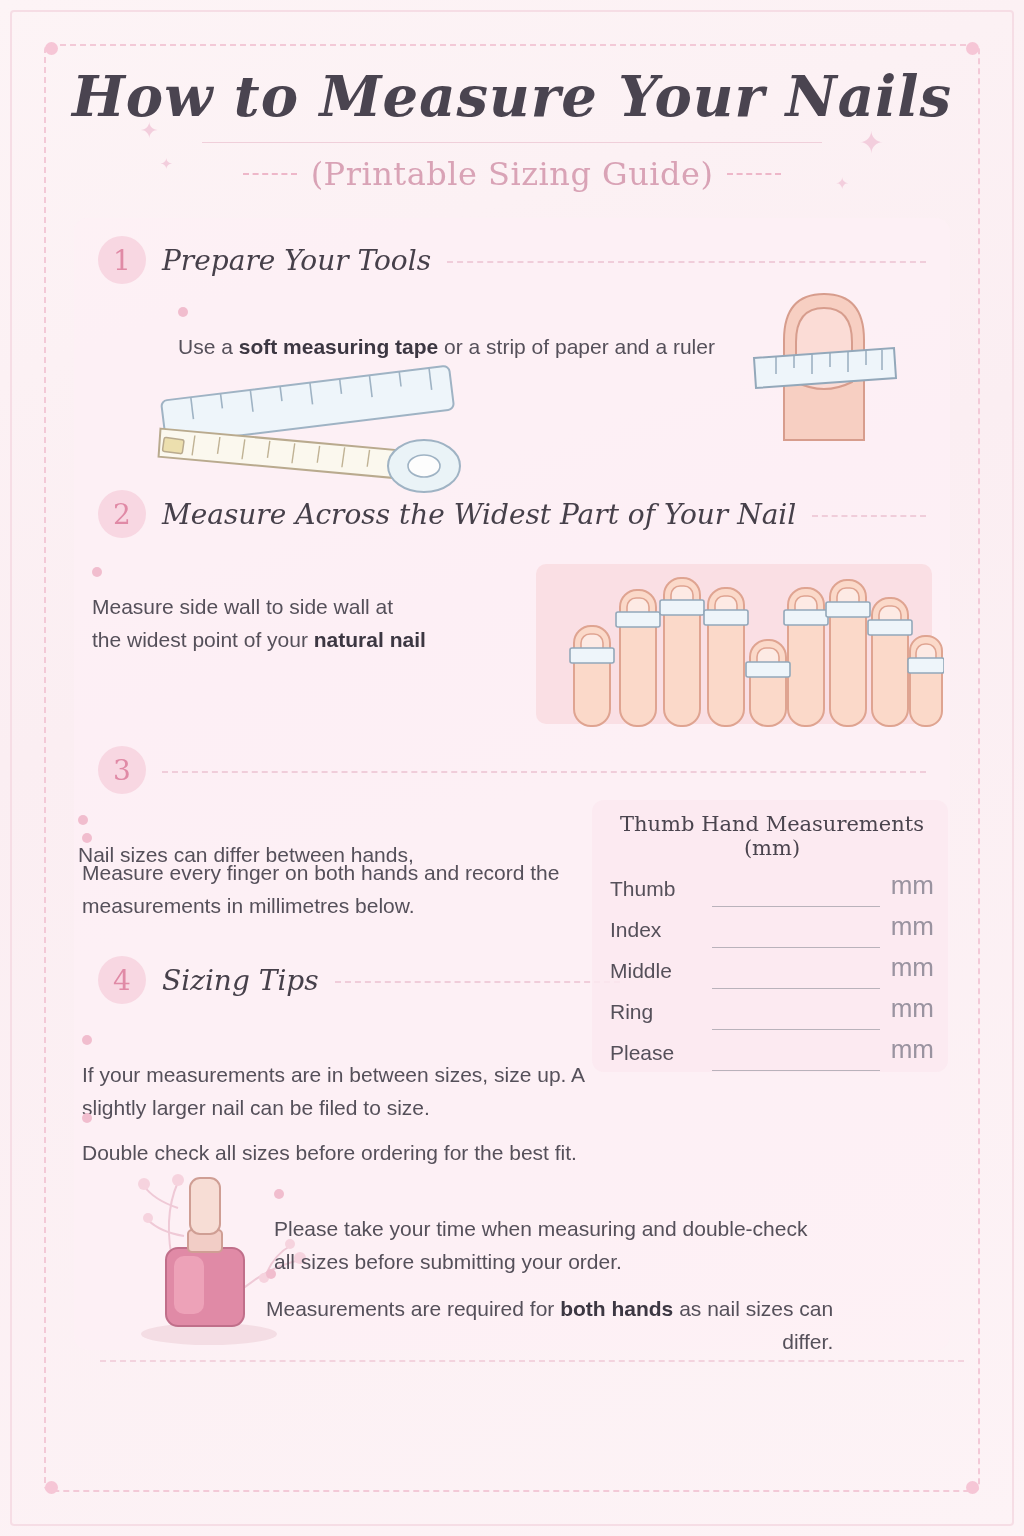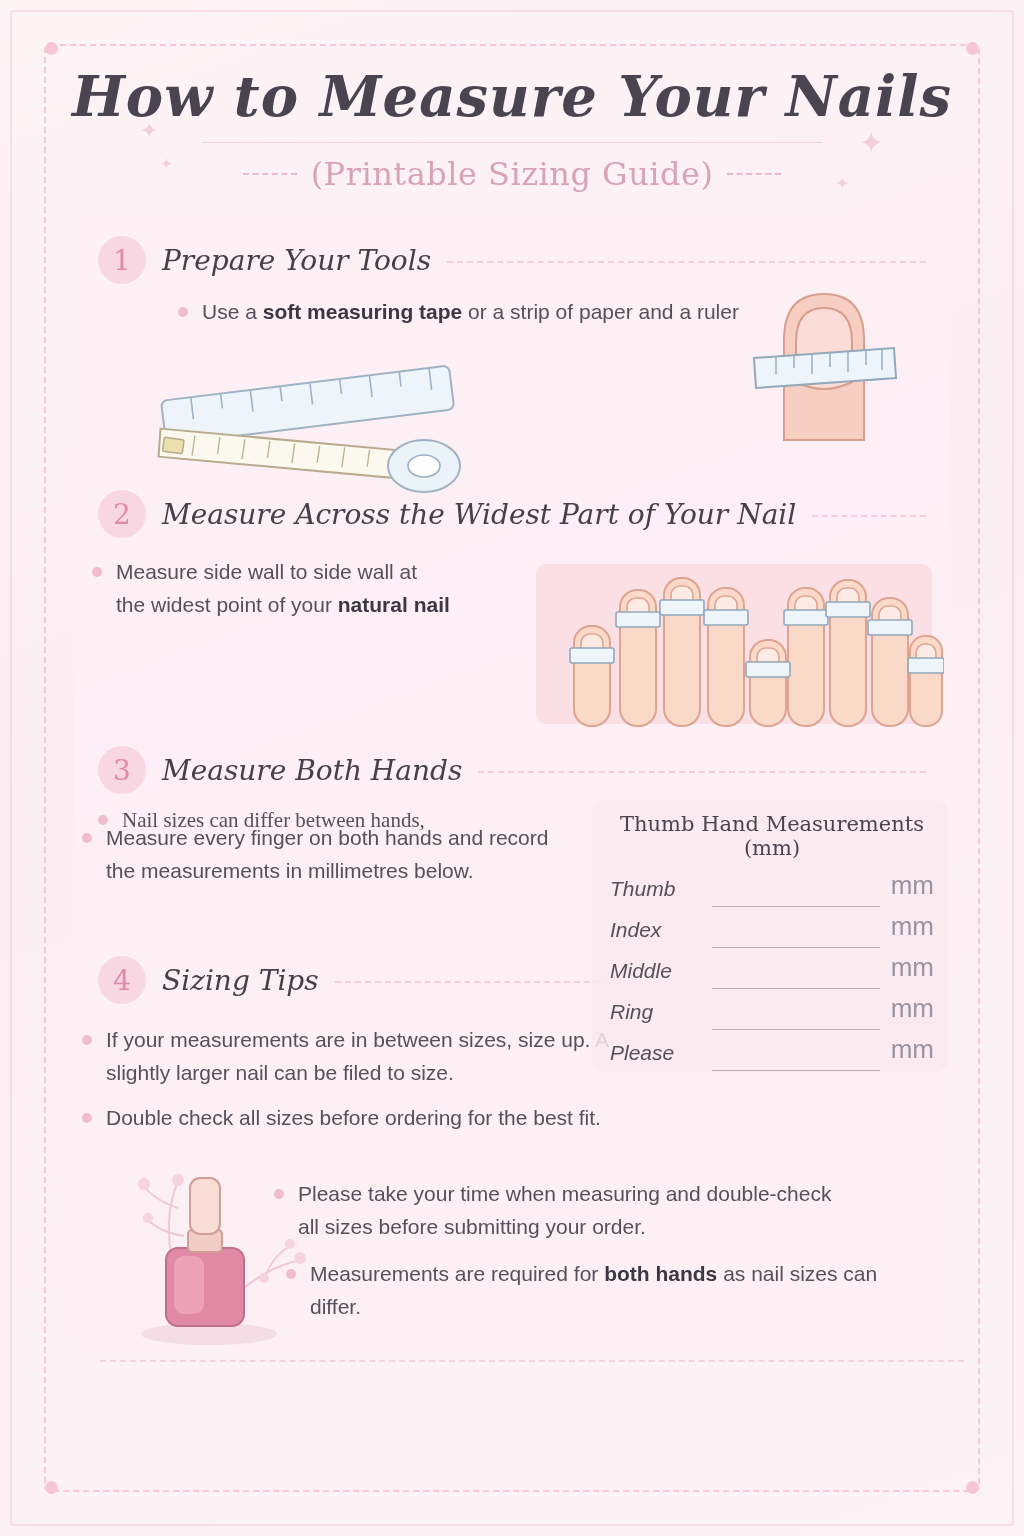--- a/index.html
+++ b/index.html
@@ -145,20 +145,21 @@
     border-top: 2px dashed #f0cdda;
     height: 0;
     margin-top: 4px;
   }
 
   .bullet-line {
     position: absolute;
     display: flex;
     gap: 14px;
     align-items: flex-start;
+    flex-direction: column;
   }
   .dot {
     width: 10px;
     height: 10px;
     border-radius: 50%;
     background: #f1bdce;
     margin-top: 11px;
     flex: 0 0 auto;
   }
   .btext {
@@ -194,21 +195,20 @@
     display: flex;
     align-items: flex-end;
     gap: 10px;
     height: 41px;
   }
   .tlabel {
     width: 92px;
     font-size: 21px;
     color: #55505a;
     padding-bottom: 6px;
-    font-style: italic;
   }
   .tblank {
     flex: 1 1 auto;
     border-bottom: 1.5px solid #b9b2bb;
     height: 28px;
   }
   .tunit {
     width: 44px;
     font-size: 26px;
     color: #9a93a0;
@@ -362,25 +362,24 @@
           <rect x="260" y="62" width="44" height="15" rx="2"></rect>
           <rect x="302" y="54" width="44" height="15" rx="2"></rect>
           <rect x="344" y="72" width="44" height="15" rx="2"></rect>
           <rect x="384" y="110" width="36" height="15" rx="2"></rect>
         </g>
       </svg>
     </div>
 
     <div class="step-head" style="top: 528px;">
       <div class="step-badge">3</div>
-      <div class="step-title">Measure Both Hands</div>
       <div class="head-rule"></div>
     </div>
 
-    <div class="bullet-line" style="left: 24px; top: 586px; width: 500px; font-family: Liberation Serif, serif;">
+    <div class="bullet-line" style="left: 4px; top: 586px; width: 500px;">
       <span class="dot"></span>
       <span class="btext">Nail sizes can differ between hands,</span>
     </div>
     <div class="bullet-line" style="left: 8px; top: 604px; width: 500px;">
       <span class="dot"></span>
       <span class="btext">Measure every finger on both hands and record the measurements in millimetres below.</span>
     </div>
 
     <div class="step-head" style="top: 738px; right: 330px;">
       <div class="step-badge">4</div>
@@ -423,21 +422,21 @@
       </svg>
     </div>
 
     <div class="bullet-line" style="left: 200px; top: 960px; width: 620px;">
       <span class="dot"></span>
       <span class="btext">
         <span>Please take your time when measuring and double-check</span><br>
         <span>all sizes before submitting your order.</span>
       </span>
     </div>
-    <div class="bullet-line" style="left: 212px; top: 1040px; width: 640px;">
+    <div class="bullet-line" style="left: 192px; top: 1040px; width: 640px; text-align: right;">
       <span class="dot"></span>
       <span class="btext">
         <span>Measurements are required for </span><b>both hands</b><span> as nail sizes can</span><br>
         <span>differ.</span>
       </span>
     </div>
   </div>
 
   <div class="table-card">
     <div class="table-title">Thumb Hand Measurements (mm)</div>

